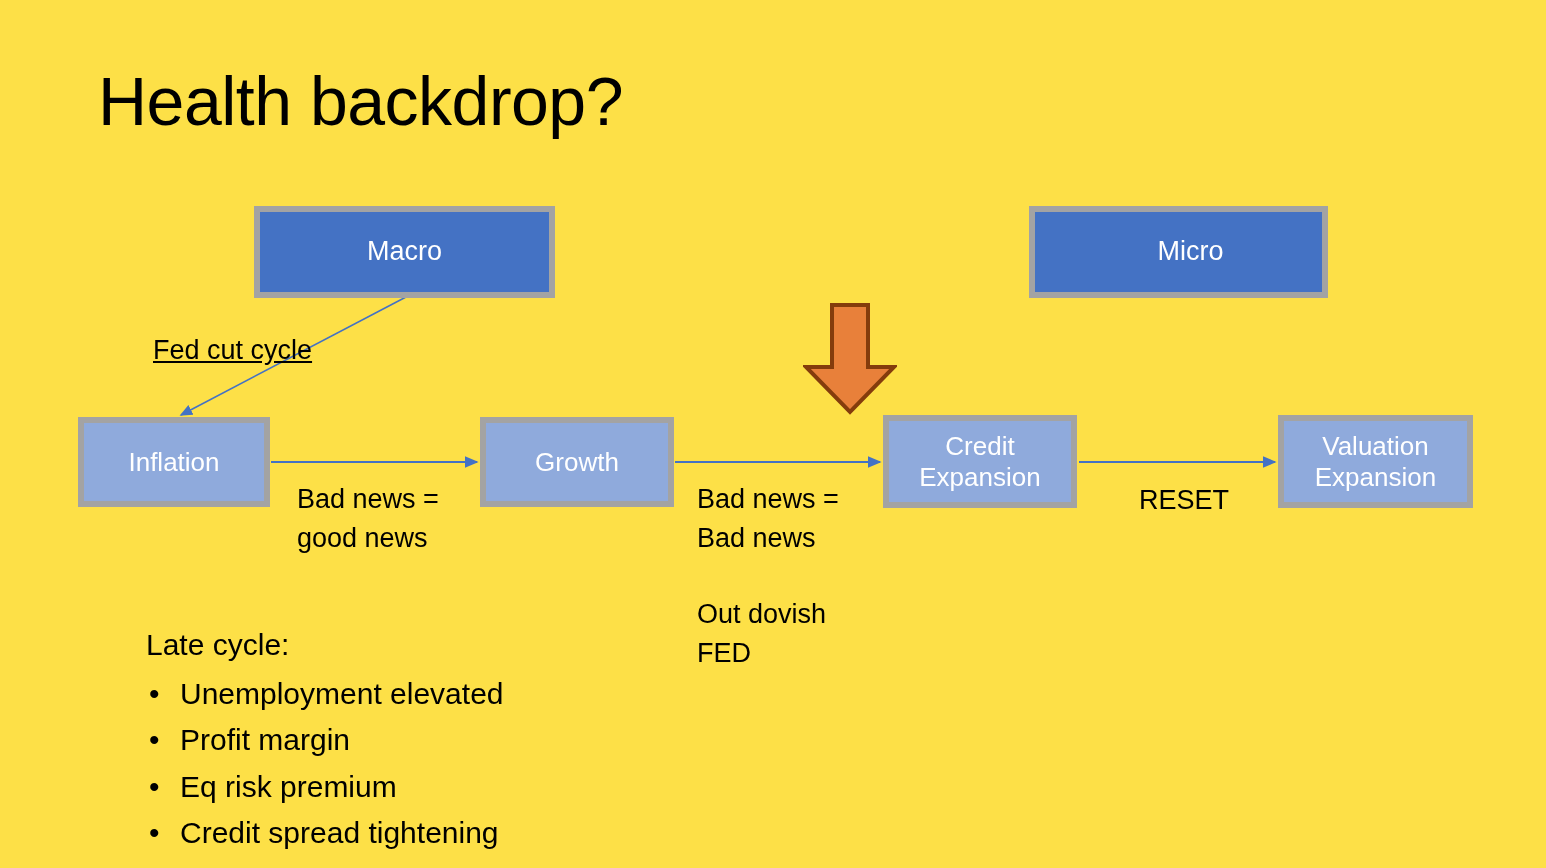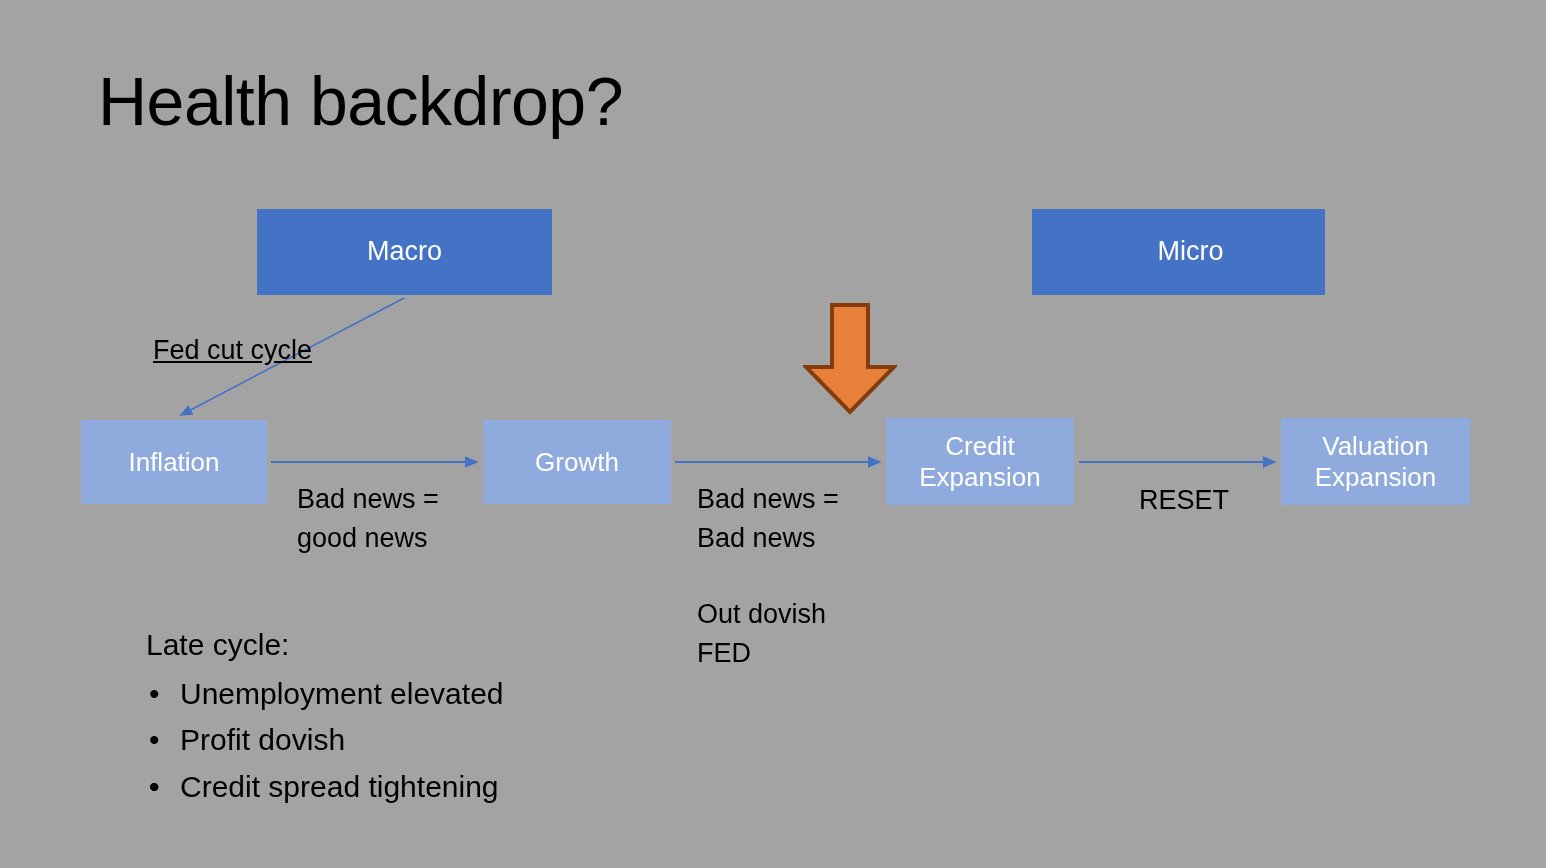--- a/index.html
+++ b/index.html
@@ -9,42 +9,42 @@
     background: #ffffff;
   }
   body {
     font-family: "Liberation Sans", sans-serif;
     color: #000000;
   }
   #slide {
     position: relative;
     width: 1546px;
     height: 868px;
-    background: #a3a3a3;
+    background: #fde047;
     overflow: hidden;
   }
 
   
   #slide-title {
     position: absolute;
     left: 98px;
     top: 66px;
     font-size: 68px;
     line-height: 1.05;
     font-weight: 400;
     color: #000000;
     letter-spacing: -0.5px;
     white-space: nowrap;
   }
 
   
   .node {
     position: absolute;
     box-sizing: border-box;
-    border: 3px solid #a3a3a3;
+    border: 6px solid #a3a3a3;
     display: flex;
     align-items: center;
     justify-content: center;
     text-align: center;
     color: #ffffff;
     font-size: 26px;
     line-height: 1.18;
     font-weight: 400;
   }
   .node.header-node {
@@ -204,24 +204,25 @@
 
   <div id="late-cycle-block">
     <div id="late-cycle-heading">Late cycle:</div>
     <ul id="late-cycle-list">
       <li>
         <span class="bullet-dot">•</span>
         <span>Unemployment elevated</span>
       </li>
       <li>
         <span class="bullet-dot">•</span>
-        <span>Profit dovish</span>
-      </li>
-      <li>
-        <span class="bullet-dot">•</span>
+        <span>Profit margin</span>
+      </li>
+      <li>
+        <span class="bullet-dot">•</span>
+        <span>Eq risk premium</span>
       </li>
       <li>
         <span class="bullet-dot">•</span>
         <span>Credit spread tightening</span>
       </li>
     </ul>
   </div>
 
 </div>
 

